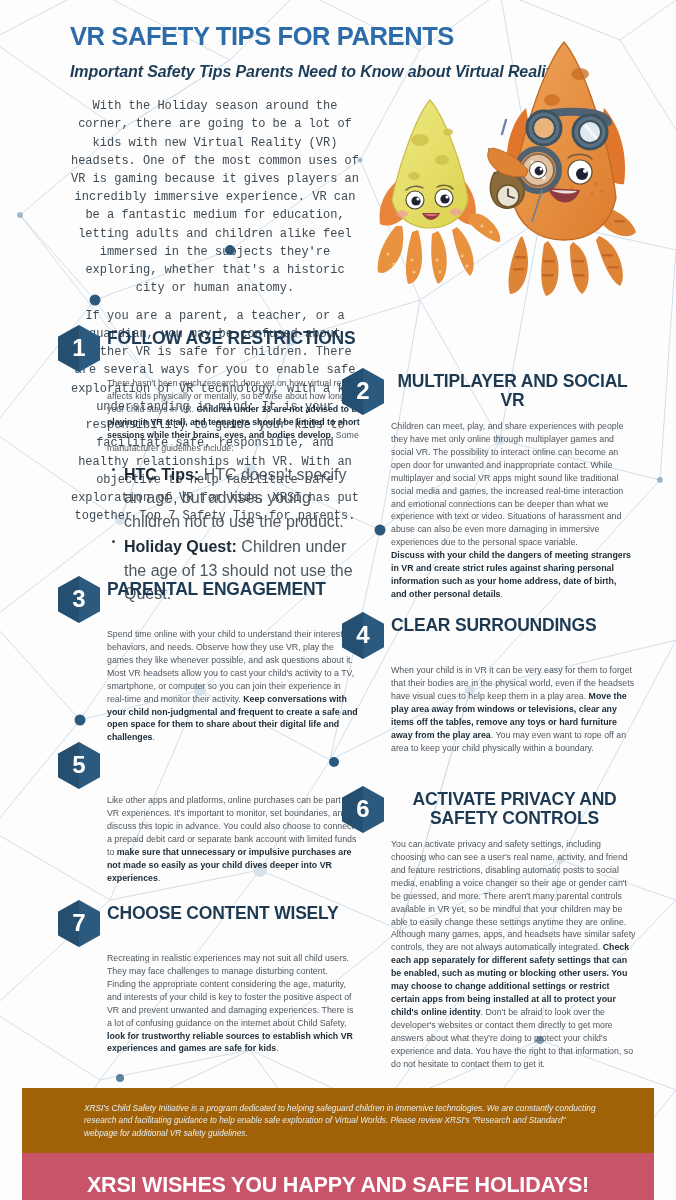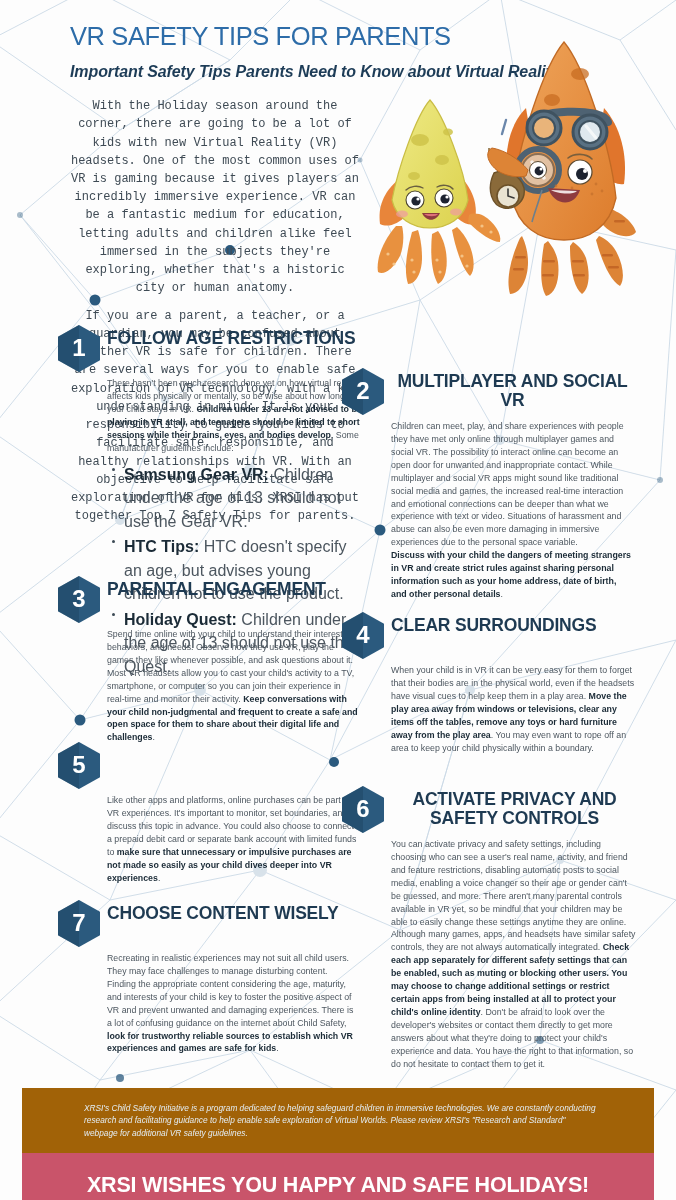--- a/index.html
+++ b/index.html
@@ -24,21 +24,21 @@
     height: 1200px;
     z-index: 0;
     pointer-events: none;
   }
   .layer { position: relative; z-index: 2; }
 
   
   .header { padding: 22px 0 0 70px; width: 676px; }
   .title-l1, .title-l2 {
     color: #2d6ca8;
-    font-weight: normal;
+    font-weight: bold;
     font-size: 25.5px;
     line-height: 1.14;
     letter-spacing: -0.4px;
     white-space: nowrap;
   }
   .subtitle {
     color: #1d3c57;
     font-style: italic;
     font-weight: bold;
     font-size: 16px;
@@ -368,21 +368,20 @@
     <div class="sec-head">
       <div class="badge">
         <div class="hex"></div>
           <div class="hex-sh"></div>
         <div class="num">1</div>
       </div>
       <div class="sec-title">FOLLOW AGE RESTRICTIONS</div>
     </div>
     <div class="sec-body">There hasn't been much research done yet on how virtual reality affects kids physically or mentally, so be wise about how long your child stays in VR. <b>Children under 13 are not advised to be playing in VR at all, and teenagers should be limited to short sessions while their brains, eyes, and bodies develop</b>. Some manufacturer guidelines include:</div>
     <ul class="bullets">
-        <li><b>Samsung Gear VR:</b> Children under the age of 13 should not use the Gear VR.</li>
         <li><b>HTC Tips:</b> HTC doesn't specify an age, but advises young children not to use the product.</li>
         <li><b>Holiday Quest:</b> Children under the age of 13 should not use the Quest.</li>
       </ul>
   </section>
 
   <section class="sec" id="sec2">
     <div class="sec-head">
       <div class="badge">
         <div class="hex"></div>
           <div class="hex-sh"></div>

